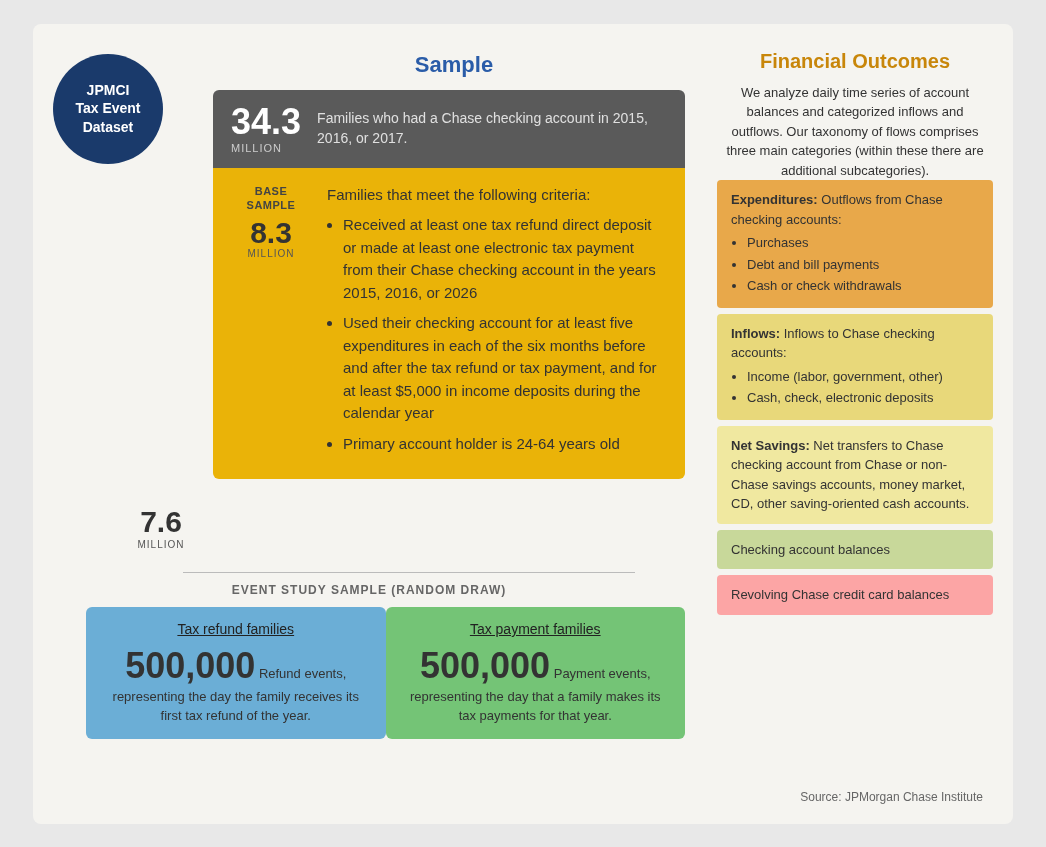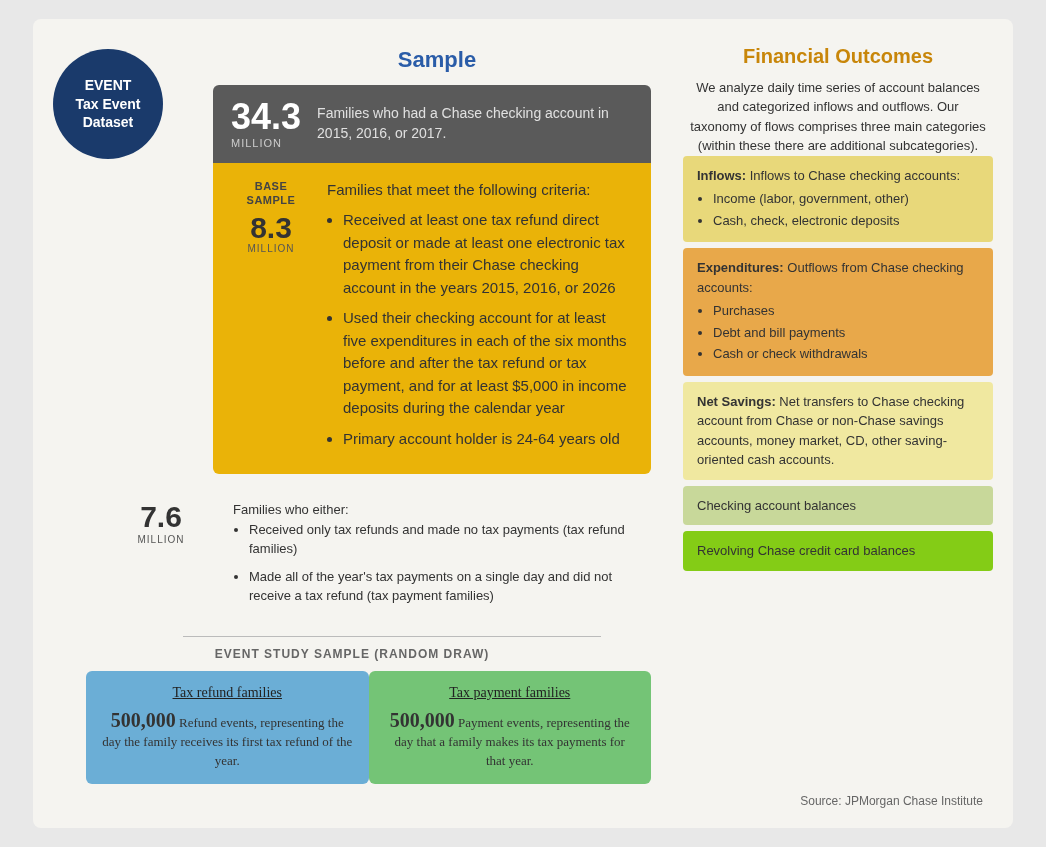--- a/index.html
+++ b/index.html
@@ -38,21 +38,21 @@
       margin-top: 10px;
       z-index: 10;
       position: relative;
       line-height: 1.3;
     }
     .left-panel {
       flex: 1;
       margin-right: 16px;
     }
     .right-panel {
-      width: 310px;
+      width: 276px;
       flex-shrink: 0;
     }
     
     .sample-header {
       text-align: center;
       padding: 8px 0 12px 60px;
     }
     .sample-header-title {
       color: #2a5ca8;
       font-size: 22px;
@@ -186,21 +186,20 @@
       font-weight: bold;
       color: #666;
       letter-spacing: 1px;
       margin: 6px 50px 10px 50px;
     }
     
     .bottom-boxes {
       display: flex;
       margin-left: 33px;
       margin-right: 0;
-      font-family: Liberation Serif, serif;
     }
     .refund-box {
       flex: 1;
       background: #6baed6;
       border-radius: 6px;
       padding: 14px 16px;
       text-align: center;
     }
     .payment-box {
       flex: 1;
@@ -209,21 +208,21 @@
       padding: 14px 16px;
       text-align: center;
     }
     .box-title {
       font-size: 14px;
       text-decoration: underline;
       color: #222;
       margin-bottom: 8px;
     }
     .box-big-num {
-      font-size: 20px;
+      font-size: 36px;
       font-weight: bold;
       color: #333;
       display: inline;
     }
     .box-desc {
       font-size: 13px;
       color: #333;
       line-height: 1.4;
       display: inline;
     }
@@ -257,21 +256,21 @@
     .outcome-block.yellow {
       background: #e8d87a;
     }
     .outcome-block.lightyellow {
       background: #f0e8a0;
     }
     .outcome-block.green-light {
       background: #c8d89a;
     }
     .outcome-block.green-light2 {
-      background: #84cc16;
+      background: #fca5a5;
     }
     .outcome-block ul {
       padding-left: 16px;
       margin-top: 4px;
     }
     .outcome-block ul li {
       margin-bottom: 2px;
     }
     .outcome-block strong {
       font-weight: bold;
@@ -294,21 +293,21 @@
 <body>
 
 <div class="main-card">
   <div class="content-row">
 
     <div class="left-panel">
       <div style="display:flex; align-items:flex-start; gap:0;">
 
         <div class="logo-circle">
           <div>
-            <span>EVENT</span><br>
+            <span>JPMCI</span><br>
             <span>Tax Event</span><br>
             <span>Dataset</span>
           </div>
         </div>
 
         <div style="flex:1;">
           <div class="sample-header">
             <span class="sample-header-title">Sample</span>
           </div>
 
@@ -336,27 +335,20 @@
             </div>
           </div>
         </div>
       </div>
 
       <div class="seven-section">
         <div class="seven-num-col">
           <div class="seven-number">7.6</div>
           <div class="seven-million">MILLION</div>
         </div>
-        <div class="seven-desc">
-          <div>Families who either:</div>
-          <ul>
-            <li>Received only tax refunds and made no tax payments (tax refund families)</li>
-            <li>Made all of the year's tax payments on a single day and did not receive a tax refund (tax payment families)</li>
-          </ul>
-        </div>
       </div>
 
       <hr class="divider">
 
       <div class="event-study-label">EVENT STUDY SAMPLE (RANDOM DRAW)</div>
 
       <div class="bottom-boxes">
         <div class="refund-box">
           <div class="box-title">Tax refund families</div>
           <span class="box-big-num">500,000</span><span class="box-desc"> Refund events, representing the day the family receives its first tax refund of the year.</span>
@@ -365,37 +357,37 @@
           <div class="box-title">Tax payment families</div>
           <span class="box-big-num">500,000</span><span class="box-desc"> Payment events, representing the day that a family makes its tax payments for that year.</span>
         </div>
       </div>
     </div>
 
     <div class="right-panel">
       <div class="financial-header">Financial Outcomes</div>
       <div class="financial-intro">We analyze daily time series of account balances and categorized inflows and outflows. Our taxonomy of flows comprises three main categories (within these there are additional subcategories).</div>
 
-      <div class="outcome-block yellow">
-        <strong>Inflows:</strong><span> Inflows to Chase checking accounts:</span>
-        <ul>
-          <li>Income (labor, government, other)</li>
-          <li>Cash, check, electronic deposits</li>
-        </ul>
-      </div>
-
       <div class="outcome-block orange">
         <strong>Expenditures:</strong><span> Outflows from Chase checking accounts:</span>
         <ul>
           <li>Purchases</li>
           <li>Debt and bill payments</li>
           <li>Cash or check withdrawals</li>
         </ul>
       </div>
 
+      <div class="outcome-block yellow">
+        <strong>Inflows:</strong><span> Inflows to Chase checking accounts:</span>
+        <ul>
+          <li>Income (labor, government, other)</li>
+          <li>Cash, check, electronic deposits</li>
+        </ul>
+      </div>
+
       <div class="outcome-block lightyellow">
         <strong>Net Savings:</strong><span> Net transfers to Chase checking account from Chase or non-Chase savings accounts, money market, CD, other saving-oriented cash accounts.</span>
       </div>
 
       <div class="outcome-block green-light">
         <span>Checking account balances</span>
       </div>
 
       <div class="outcome-block green-light2">
         <span>Revolving Chase credit card balances</span>

